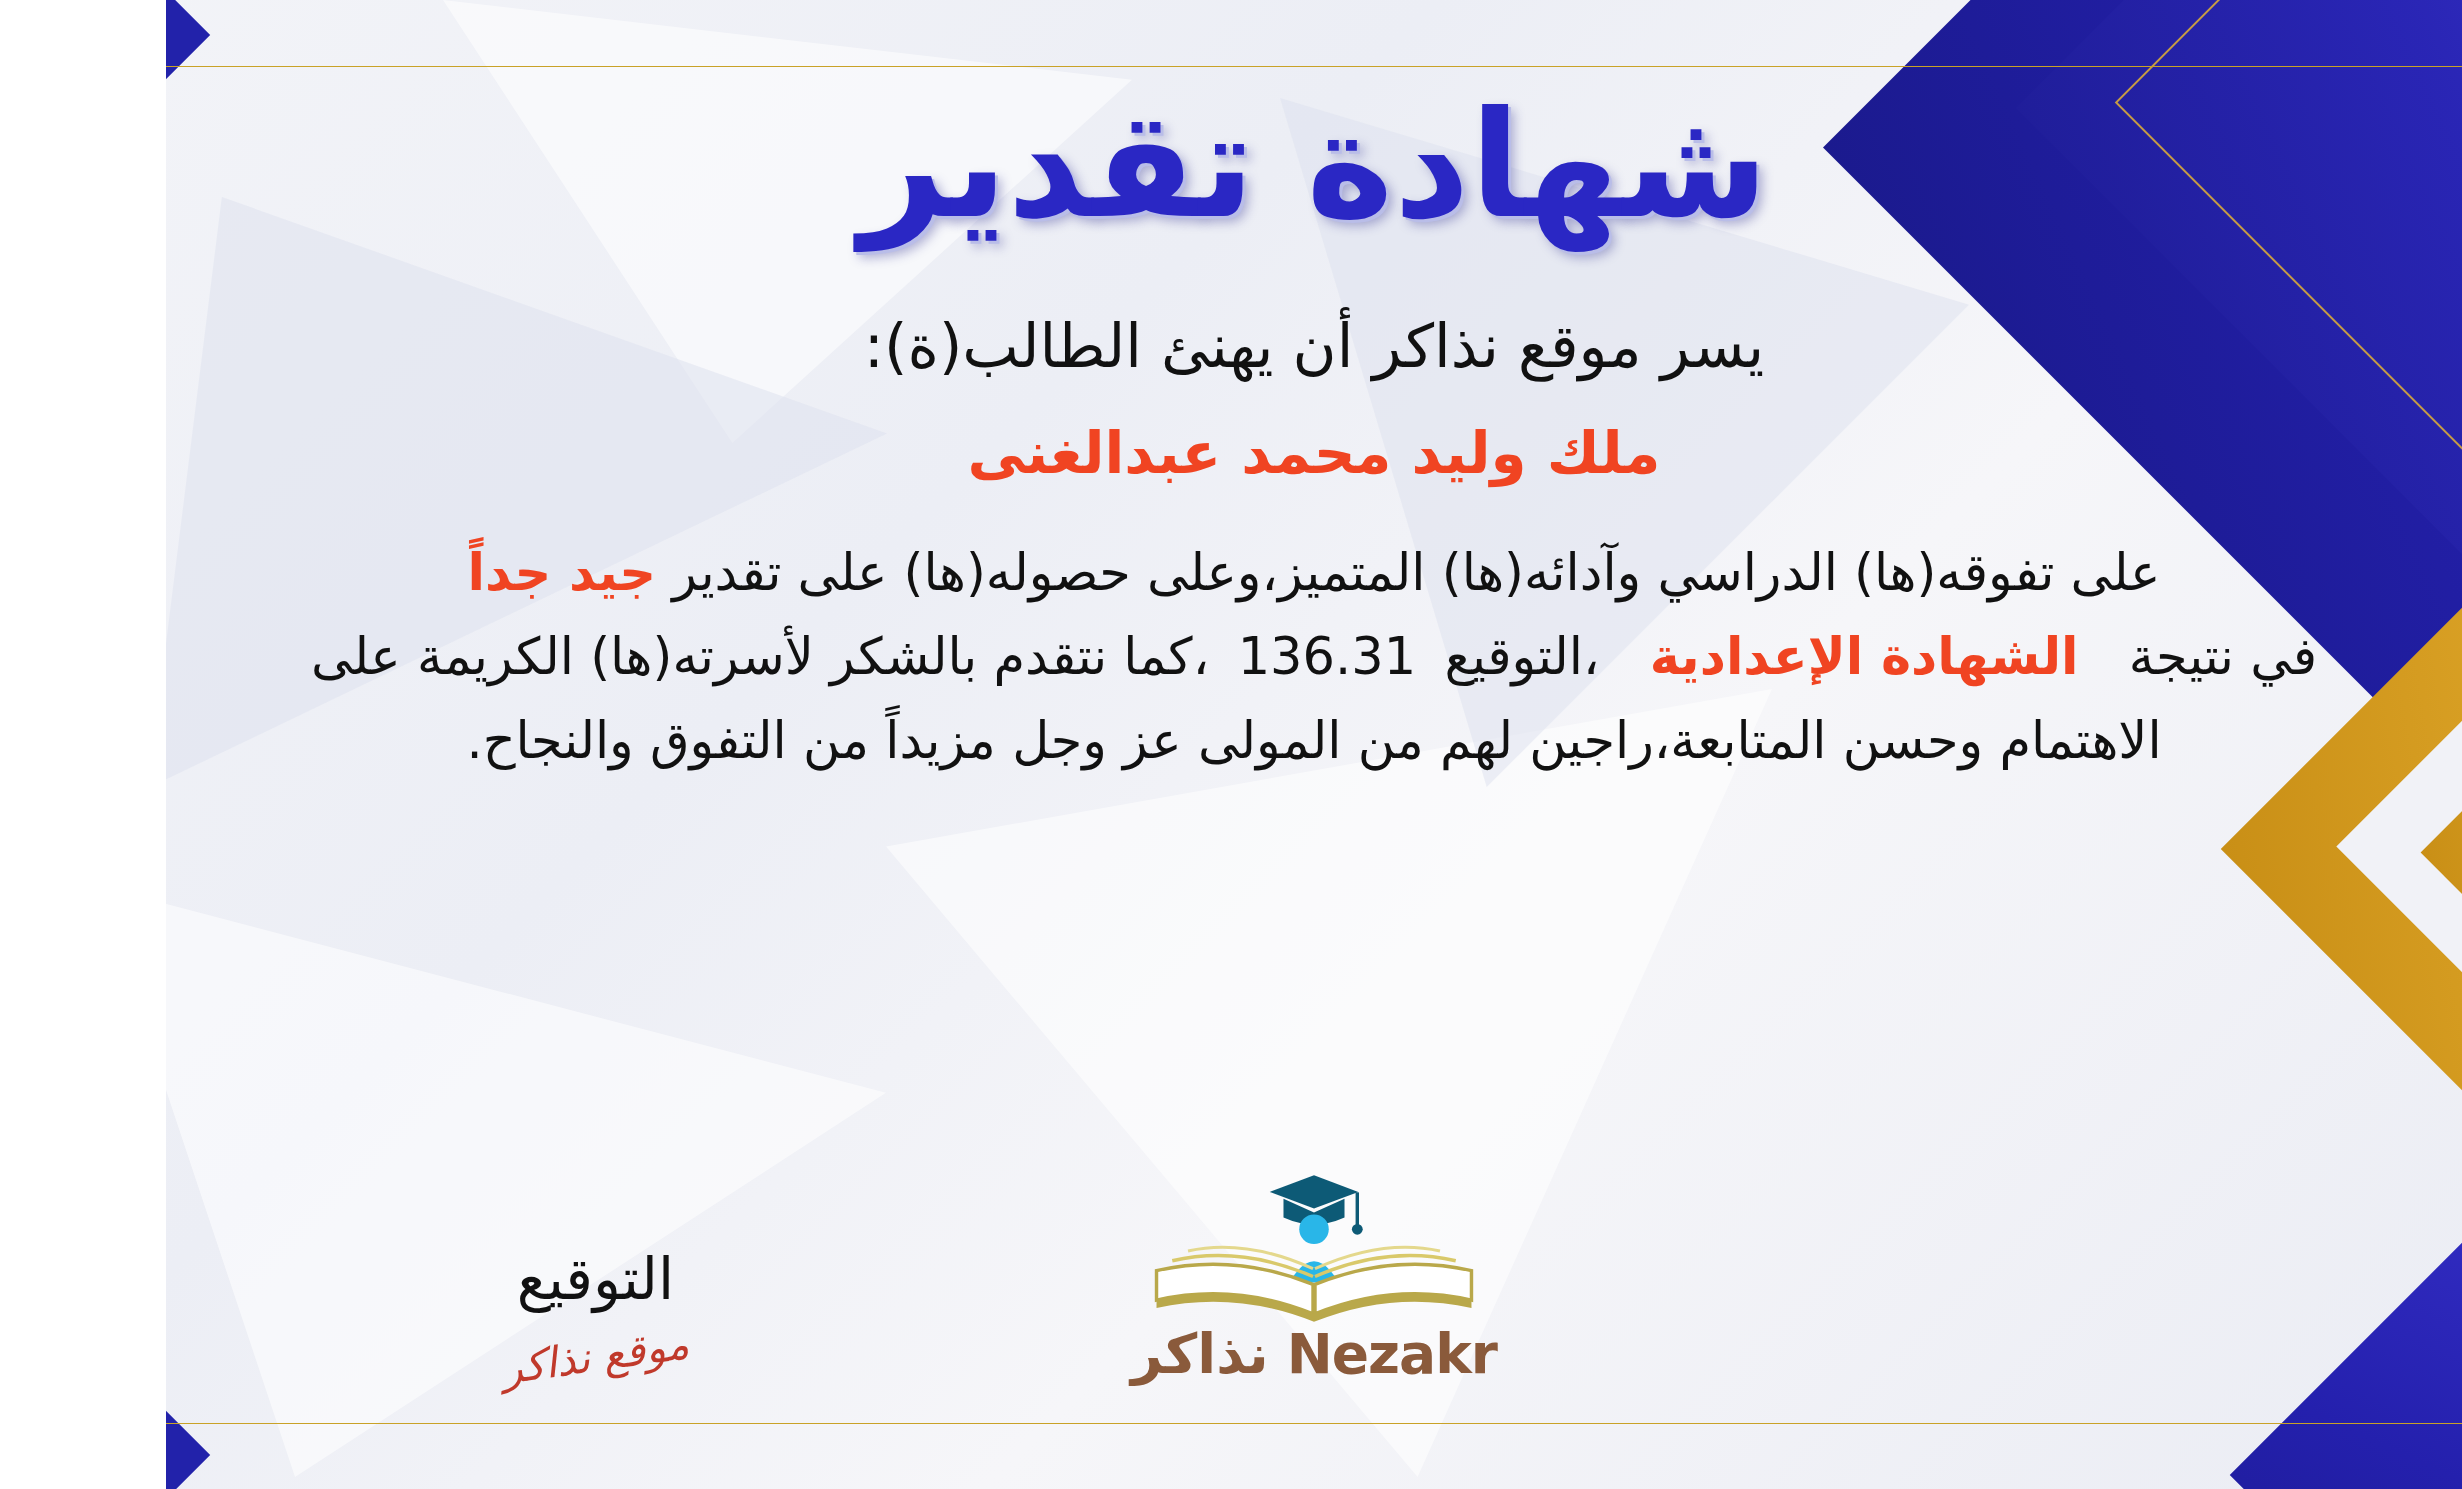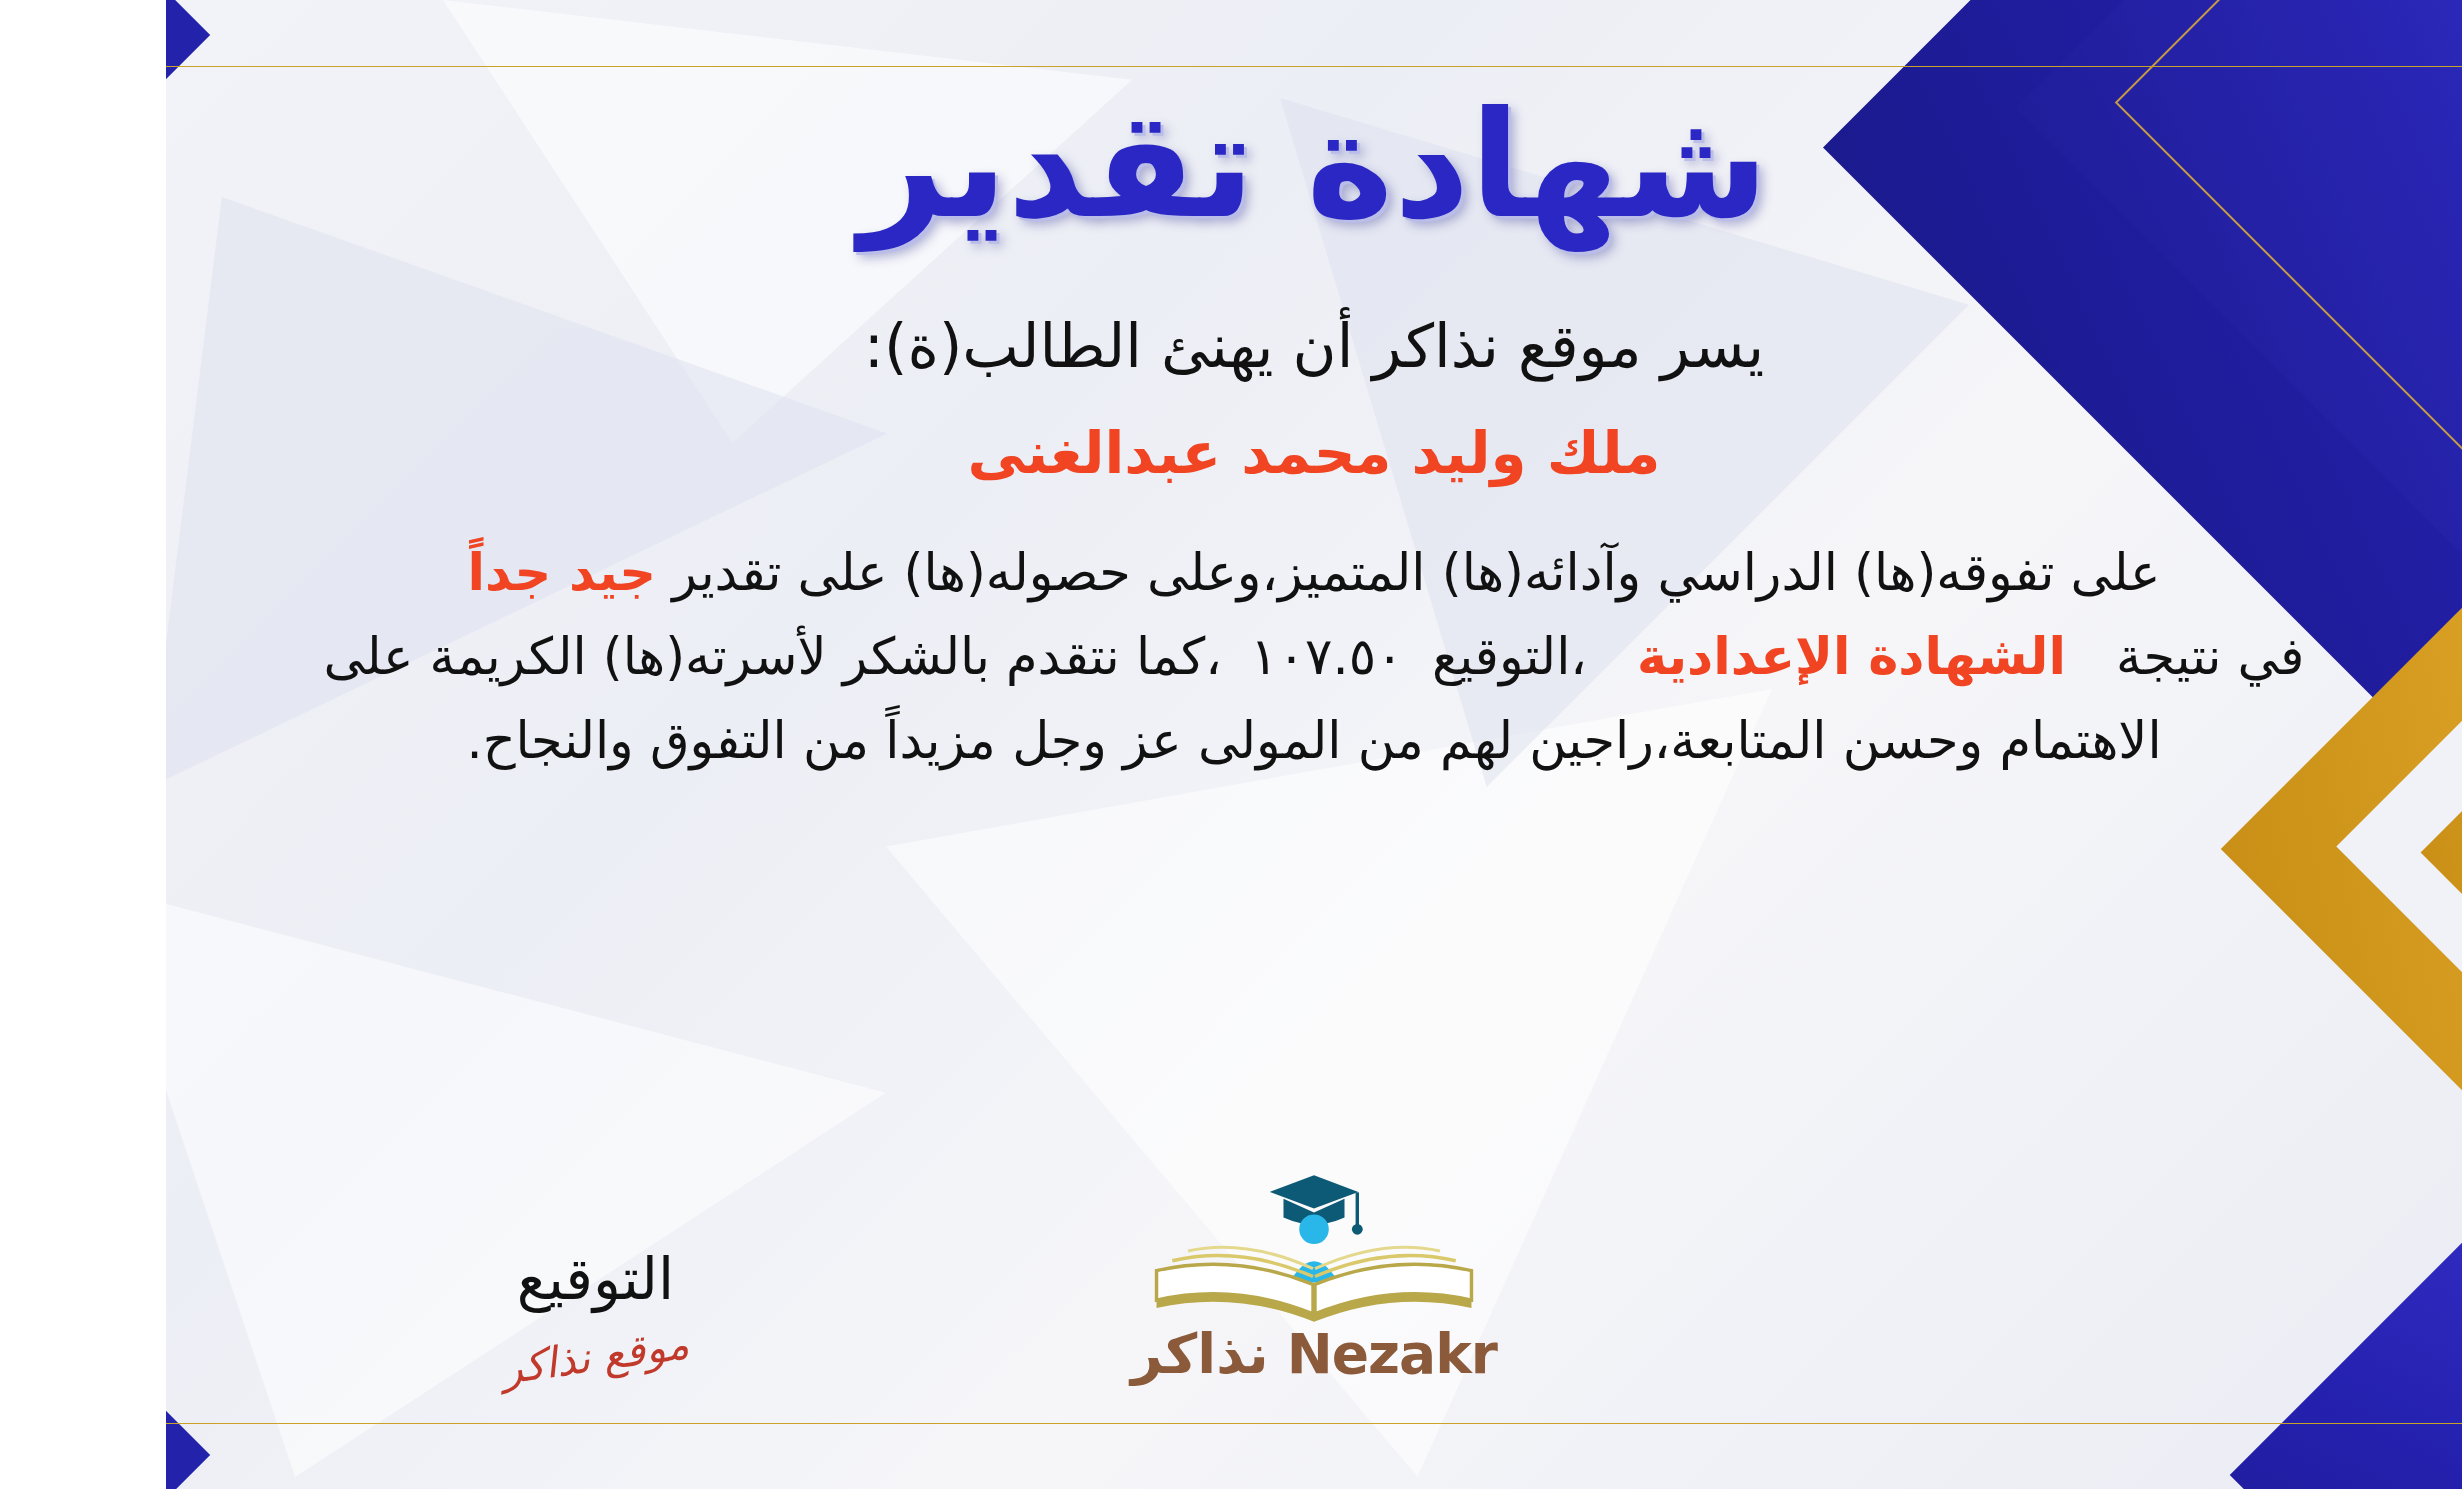--- a/index.html
+++ b/index.html
@@ -304,21 +304,21 @@
 
       <div class="student-name">ملك وليد محمد عبدالغنى</div>
 
       <div class="paragraph">
         <span>على تفوقه(ها) الدراسي وآدائه(ها) المتميز،وعلى حصوله(ها) على تقدير</span>
         <span class="grade-word">جيد جداً</span>
         <br>
         <span>في نتيجة</span>
         <span class="stage-word">الشهادة الإعدادية</span>
         <span>،التوقيع</span>
-        <span class="total-number">١٠٧.٥٠</span>
+        <span class="total-number">136.31</span>
         <span>،كما نتقدم بالشكر لأسرته(ها) الكريمة على الاهتمام وحسن المتابعة،راجين لهم من المولى عز وجل مزيداً من التفوق والنجاح.</span>
       </div>
     </div>
 
     <div class="footer">
 
       <div class="signature-block">
         <div class="signature-label">التوقيع</div>
         <div class="signature-script">موقع نذاكر</div>
       </div>

